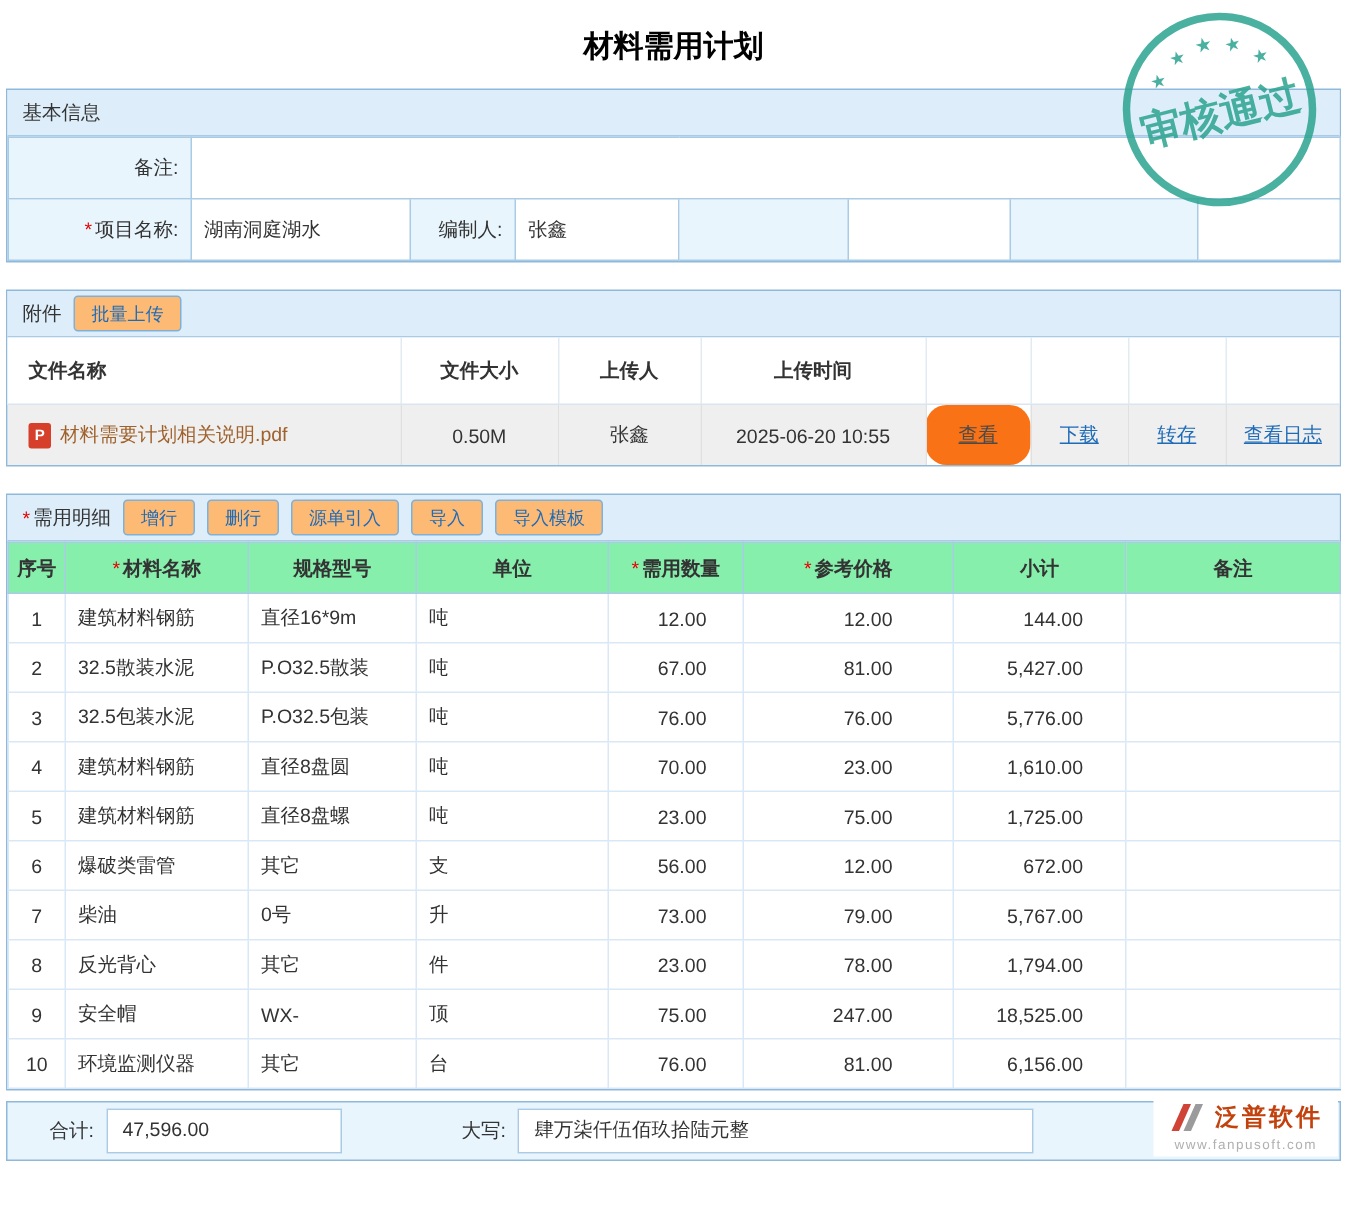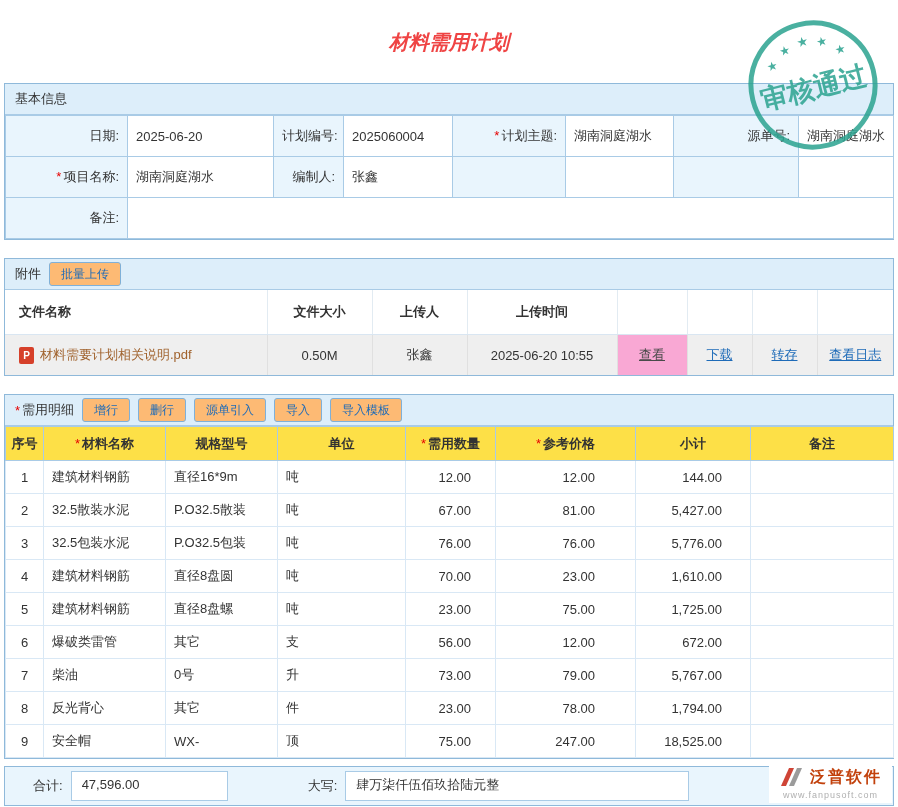--- a/index.html
+++ b/index.html
@@ -3,21 +3,21 @@
 <meta charset="utf-8">
 <style>
   html, body { margin:0; padding:0; }
   body {
     width:898px; height:807px; position:relative; overflow:hidden;
     background:#ffffff; color:#333;
     font-family:"Liberation Sans","DejaVu Sans",sans-serif; font-size:13px;
   }
   .page { padding:0 4px; position:relative; }
 
-  h1.page-title { text-align:center; font-size:20px; font-weight:bold; color:#ef4444; padding:17px 0 15px; margin:12px;font-style:italic; }
+  h1.page-title { text-align:center; font-size:20px; font-weight:bold; color:#000000; padding:17px 0 15px; margin:0; }
 
   .panel { border:1px solid #8fb9da; background:#fff; }
   .panel.basic { margin-bottom:18px; }
   .panel.attach { margin-bottom:18px; }
   .panel.detail { margin-bottom:7px; }
 
   .panel-bar {
     background:#ddeefa; border-bottom:1px solid #a9cbe6;
     height:30px; display:flex; align-items:center; gap:8px; padding:0 10px; font-size:13px;
   }
@@ -52,26 +52,26 @@
   }
   .attach-table td:last-child { border-right:none;text-align:center; }
   .attach-table td.file-name { text-align:left; padding-left:14px; }
   .file-link { color:#a0622d; text-decoration:none; cursor:pointer; }
   .pdf-icon {
     display:inline-block; width:15px; height:17px; background:#d6402a; color:#fff;
     font-size:10px; font-weight:bold; text-align:center; line-height:17px; border-radius:2px;
     vertical-align:middle; margin-right:6px;
   }
   .action-link { color:#1e6bb8; text-decoration:underline; cursor:pointer; }
-  td.view-cell { background:#f9a8d4; }
+  td.view-cell { background:#f97316;border-radius:14px; }
   td.view-cell .action-link { color:#4a4a4a; }
 
   
   .detail-table th {
-    background:#fde047; border:1px solid #a9cbe6; height:33px; font-weight:bold; text-align:center; padding:0;
+    background:#86efac; border:1px solid #a9cbe6; height:33px; font-weight:bold; text-align:center; padding:0;
   }
   .detail-table td { border:1px solid #d9e8f5; height:32px; background:#fff; padding:0 8px; overflow:hidden; white-space:nowrap; }
   .detail-table .col-seq { text-align:center; padding:0; }
   .detail-table .col-name, .detail-table .col-spec, .detail-table .col-unit, .detail-table .col-remark { text-align:left; }
   .detail-table td.col-qty { text-align:right; padding-right:24px; }
   .detail-table td.col-price { text-align:right; padding-right:40px; }
   .detail-table td.col-subtotal { text-align:right; padding-right:28px; }
 
   
   .summary-bar {
@@ -129,43 +129,33 @@
         <col style="width:122px">
           <col style="width:146px">
           <col style="width:70px">
           <col style="width:109px">
         <col style="width:113px">
           <col style="width:108px">
           <col style="width:125px">
           <col style="width:95px">
       </colgroup>
       <tbody>
-          <tr>
-        <td class="lbl"><span>日期:</span></td>
-        <td class="val">2025-06-20</td>
-        <td class="lbl"><span>计划编号:</span></td>
-        <td class="val">2025060004</td>
-        <td class="lbl"><span class="req">*</span><span>计划主题:</span></td>
-        <td class="val">湖南洞庭湖水</td>
-        <td class="lbl"><span>源单号:</span></td>
-        <td class="val">湖南洞庭湖水</td>
+      <tr>
+        <td class="lbl"><span>备注:</span></td>
+        <td class="val" colspan="7"></td>
       </tr>
       <tr>
         <td class="lbl"><span class="req">*</span><span>项目名称:</span></td>
         <td class="val">湖南洞庭湖水</td>
         <td class="lbl"><span>编制人:</span></td>
         <td class="val">张鑫</td>
         <td class="lbl"></td>
         <td class="val"></td>
         <td class="lbl"></td>
         <td class="val"></td>
-      </tr>
-      <tr>
-        <td class="lbl"><span>备注:</span></td>
-        <td class="val" colspan="7"></td>
       </tr>
     </tbody>
       </table>
   </section>
 
   <section class="panel attach">
     <div class="panel-bar">
       <span class="bar-label">附件</span>
       <button class="btn">批量上传</button>
     </div>
@@ -328,20 +318,30 @@
           <tr>
             <td class="col-seq">9</td>
             <td class="col-name">安全帽</td>
             <td class="col-spec">WX-</td>
             <td class="col-unit">顶</td>
             <td class="col-qty">75.00</td>
             <td class="col-price">247.00</td>
             <td class="col-subtotal">18,525.00</td>
             <td class="col-remark"></td>
           </tr>
+          <tr>
+            <td class="col-seq">10</td>
+            <td class="col-name">环境监测仪器</td>
+            <td class="col-spec">其它</td>
+            <td class="col-unit">台</td>
+            <td class="col-qty">76.00</td>
+            <td class="col-price">81.00</td>
+            <td class="col-subtotal">6,156.00</td>
+            <td class="col-remark"></td>
+          </tr>
         </tbody>
     </table>
   </section>
 
   <div class="summary-bar">
     <span class="f-lbl">合计:</span>
     <span class="f-box total">47,596.00</span>
     <span class="f-lbl caps">大写:</span>
     <span class="f-box caps">肆万柒仟伍佰玖拾陆元整</span>
   </div>

